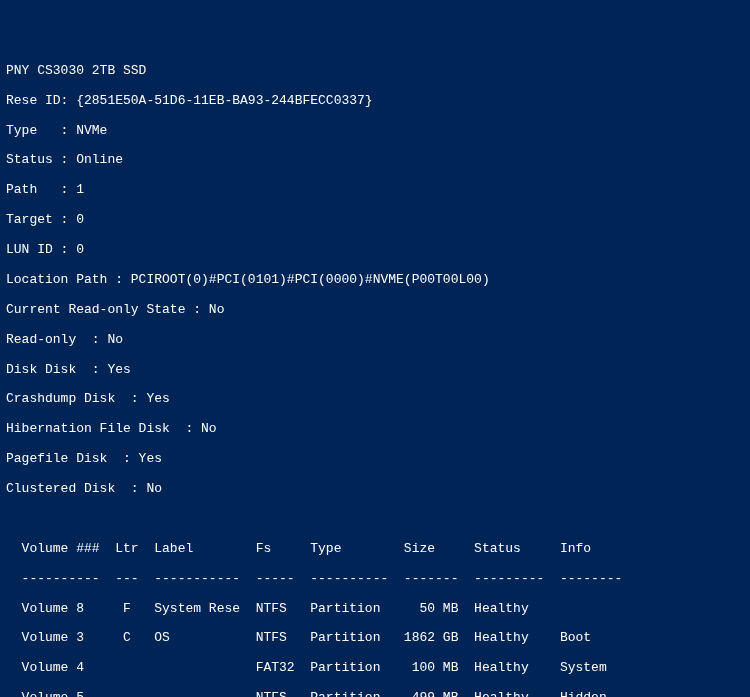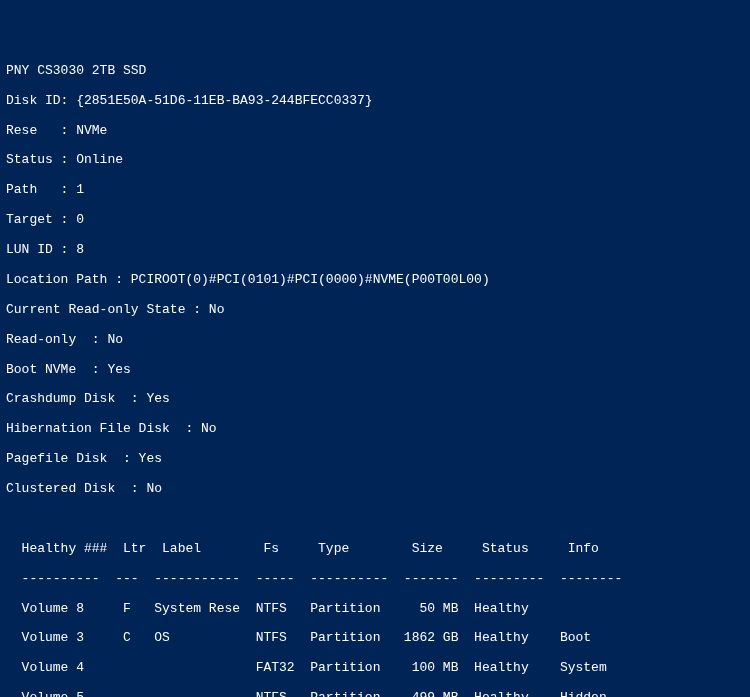--- a/index.html
+++ b/index.html
@@ -26,36 +26,36 @@
       display: block;
       height: 1.15em;
     }
   </style>
 </head>
 <body>
 
 
 
 <span class="line">PNY CS3030 2TB SSD</span>
-<span class="line">Disk ID: {2851E50A-51D6-11EB-BA93-244BFECC0337}</span>
-<span class="line">Rese   : NVMe</span>
+<span class="line">Rese ID: {2851E50A-51D6-11EB-BA93-244BFECC0337}</span>
+<span class="line">Type   : NVMe</span>
 <span class="line">Status : Online</span>
 <span class="line">Path   : 1</span>
 <span class="line">Target : 0</span>
-<span class="line">LUN ID : 8</span>
+<span class="line">LUN ID : 0</span>
 <span class="line">Location Path : PCIROOT(0)#PCI(0101)#PCI(0000)#NVME(P00T00L00)</span>
 <span class="line">Current Read-only State : No</span>
 <span class="line">Read-only  : No</span>
-<span class="line">Boot NVMe  : Yes</span>
+<span class="line">Disk Disk  : Yes</span>
 <span class="line">Crashdump Disk  : Yes</span>
 <span class="line">Hibernation File Disk  : No</span>
 <span class="line">Pagefile Disk  : Yes</span>
 <span class="line">Clustered Disk  : No</span>
 <span class="blank"></span>
-<span class="line">  Healthy ###  Ltr  Label        Fs     Type        Size     Status     Info</span>
+<span class="line">  Volume ###  Ltr  Label        Fs     Type        Size     Status     Info</span>
 <span class="line">  ----------  ---  -----------  -----  ----------  -------  ---------  --------</span>
 <span class="line">  Volume 8     F   System Rese  NTFS   Partition     50 MB  Healthy</span>
 <span class="line">  Volume 3     C   OS           NTFS   Partition   1862 GB  Healthy    Boot</span>
 <span class="line">  Volume 4                      FAT32  Partition    100 MB  Healthy    System</span>
 <span class="line">  Volume 5                      NTFS   Partition    499 MB  Healthy    Hidden</span>
 
 
 
 
 

